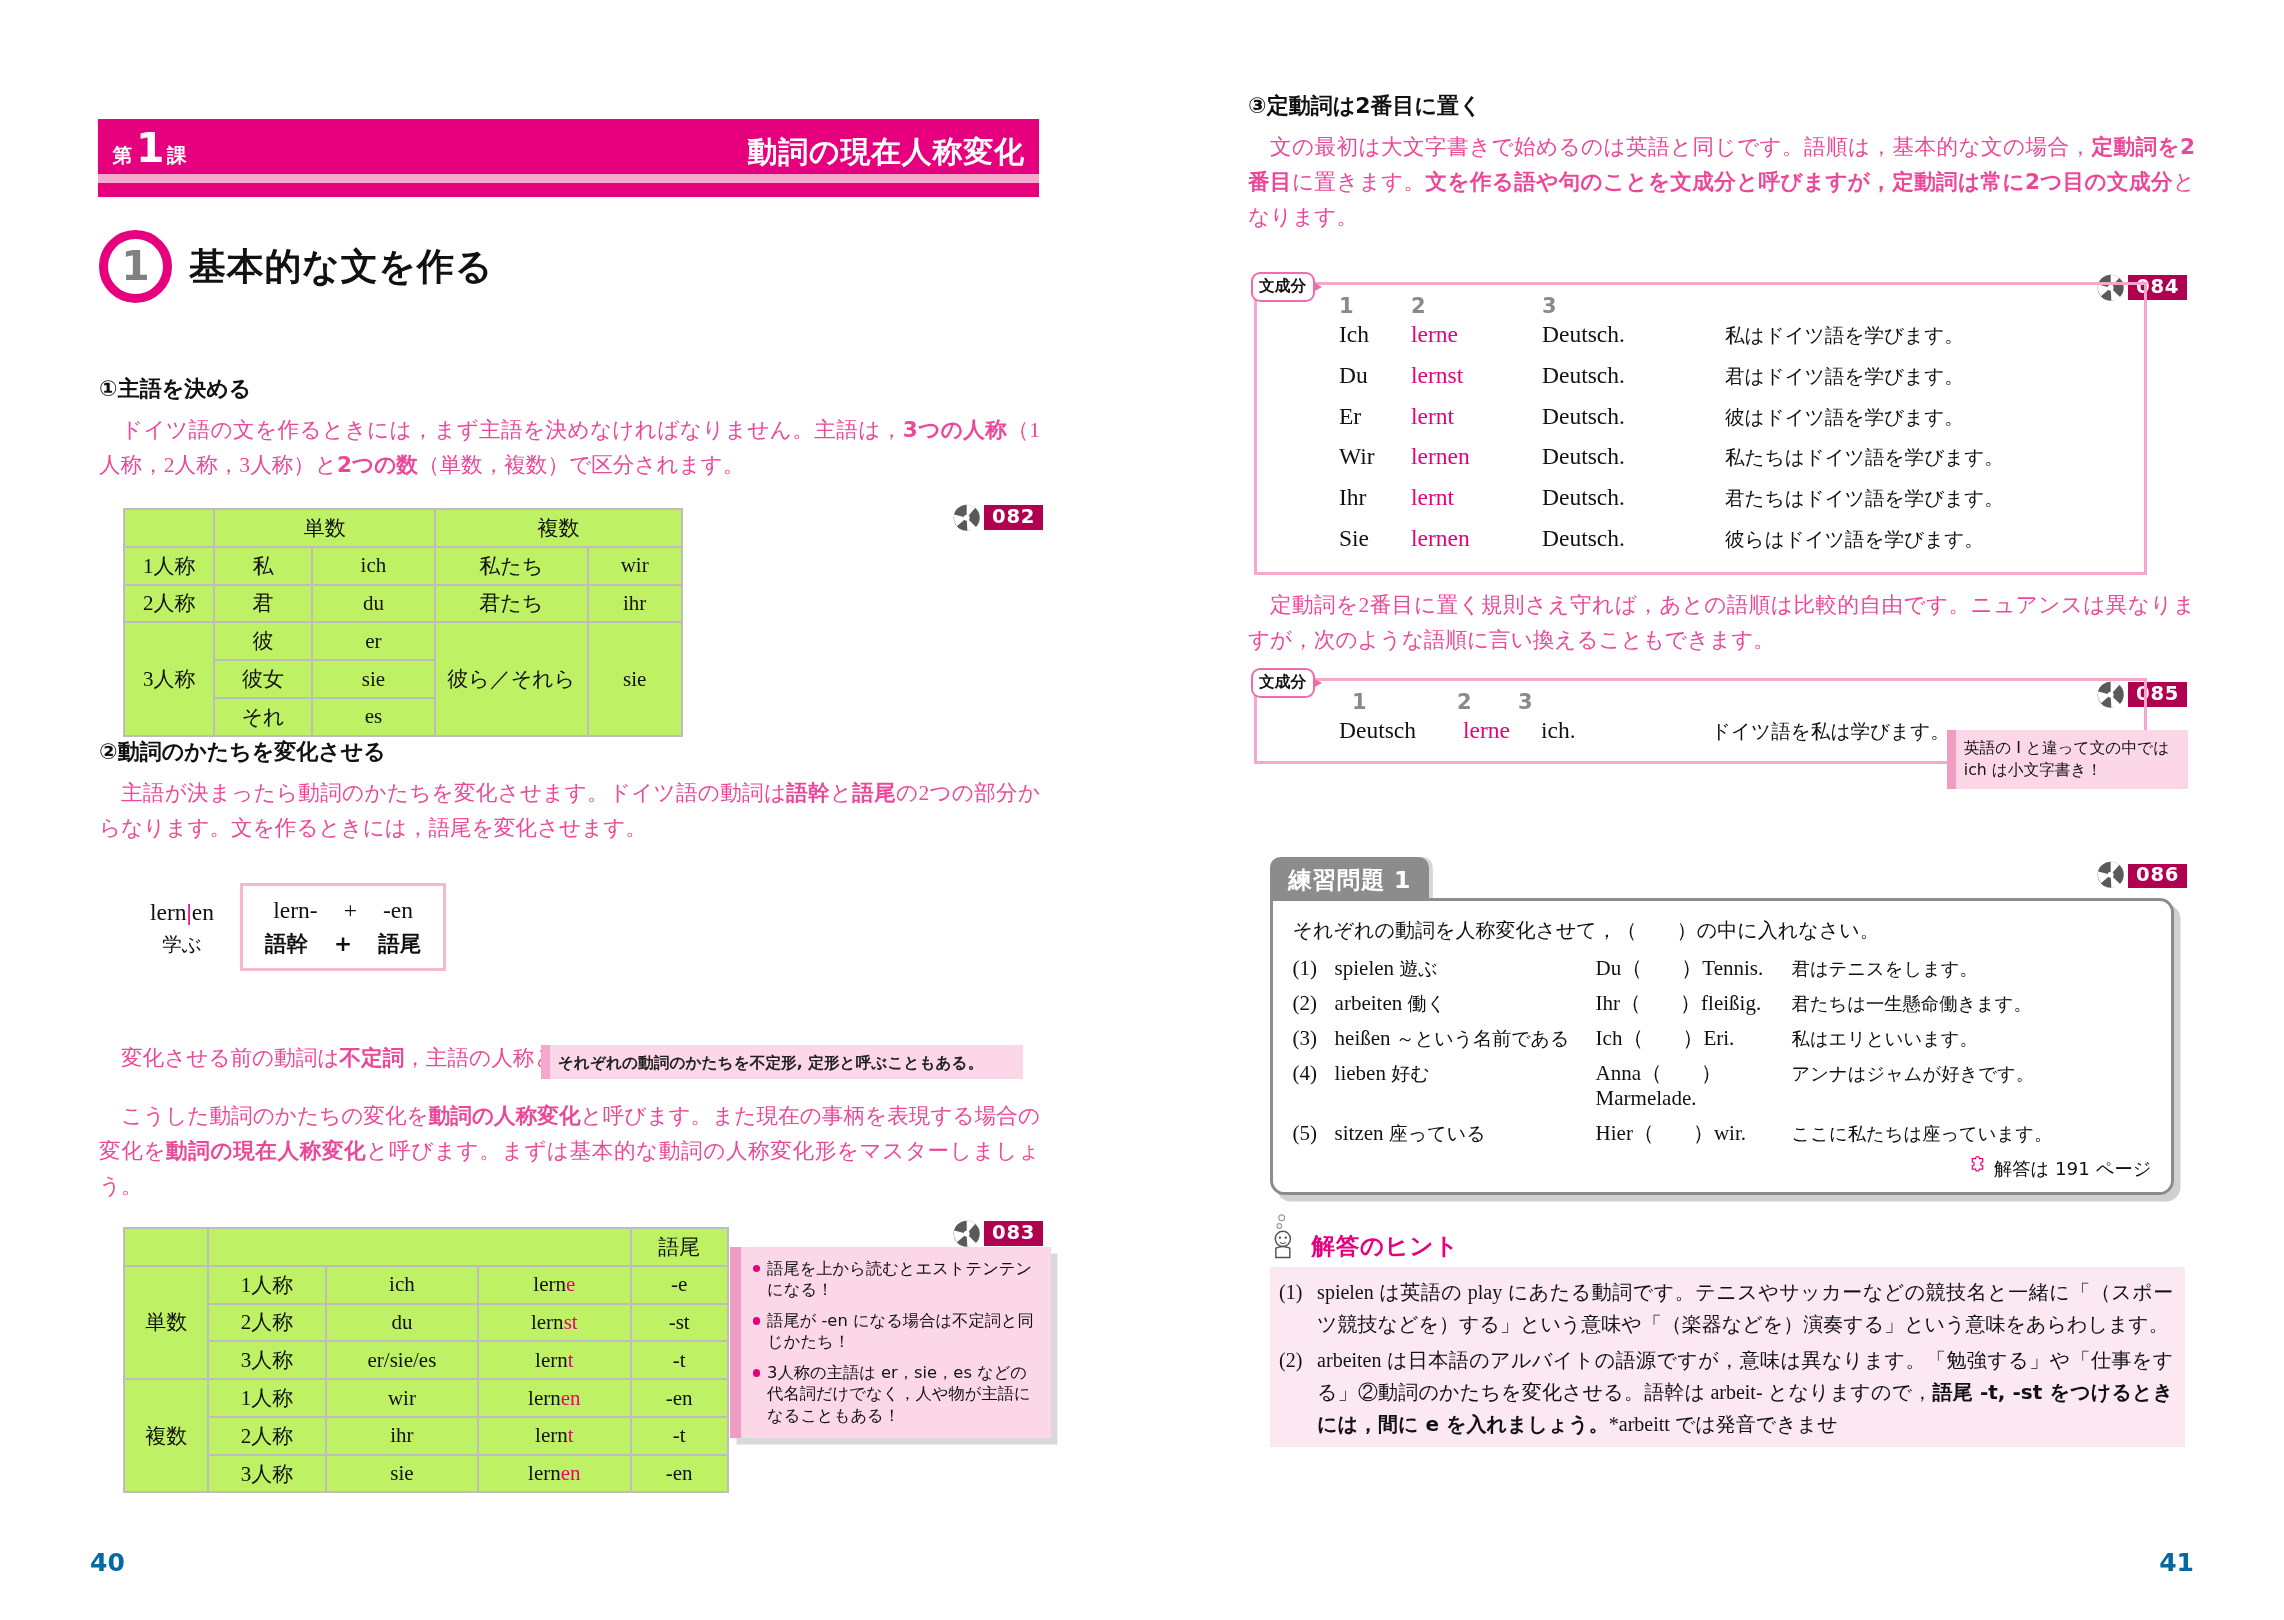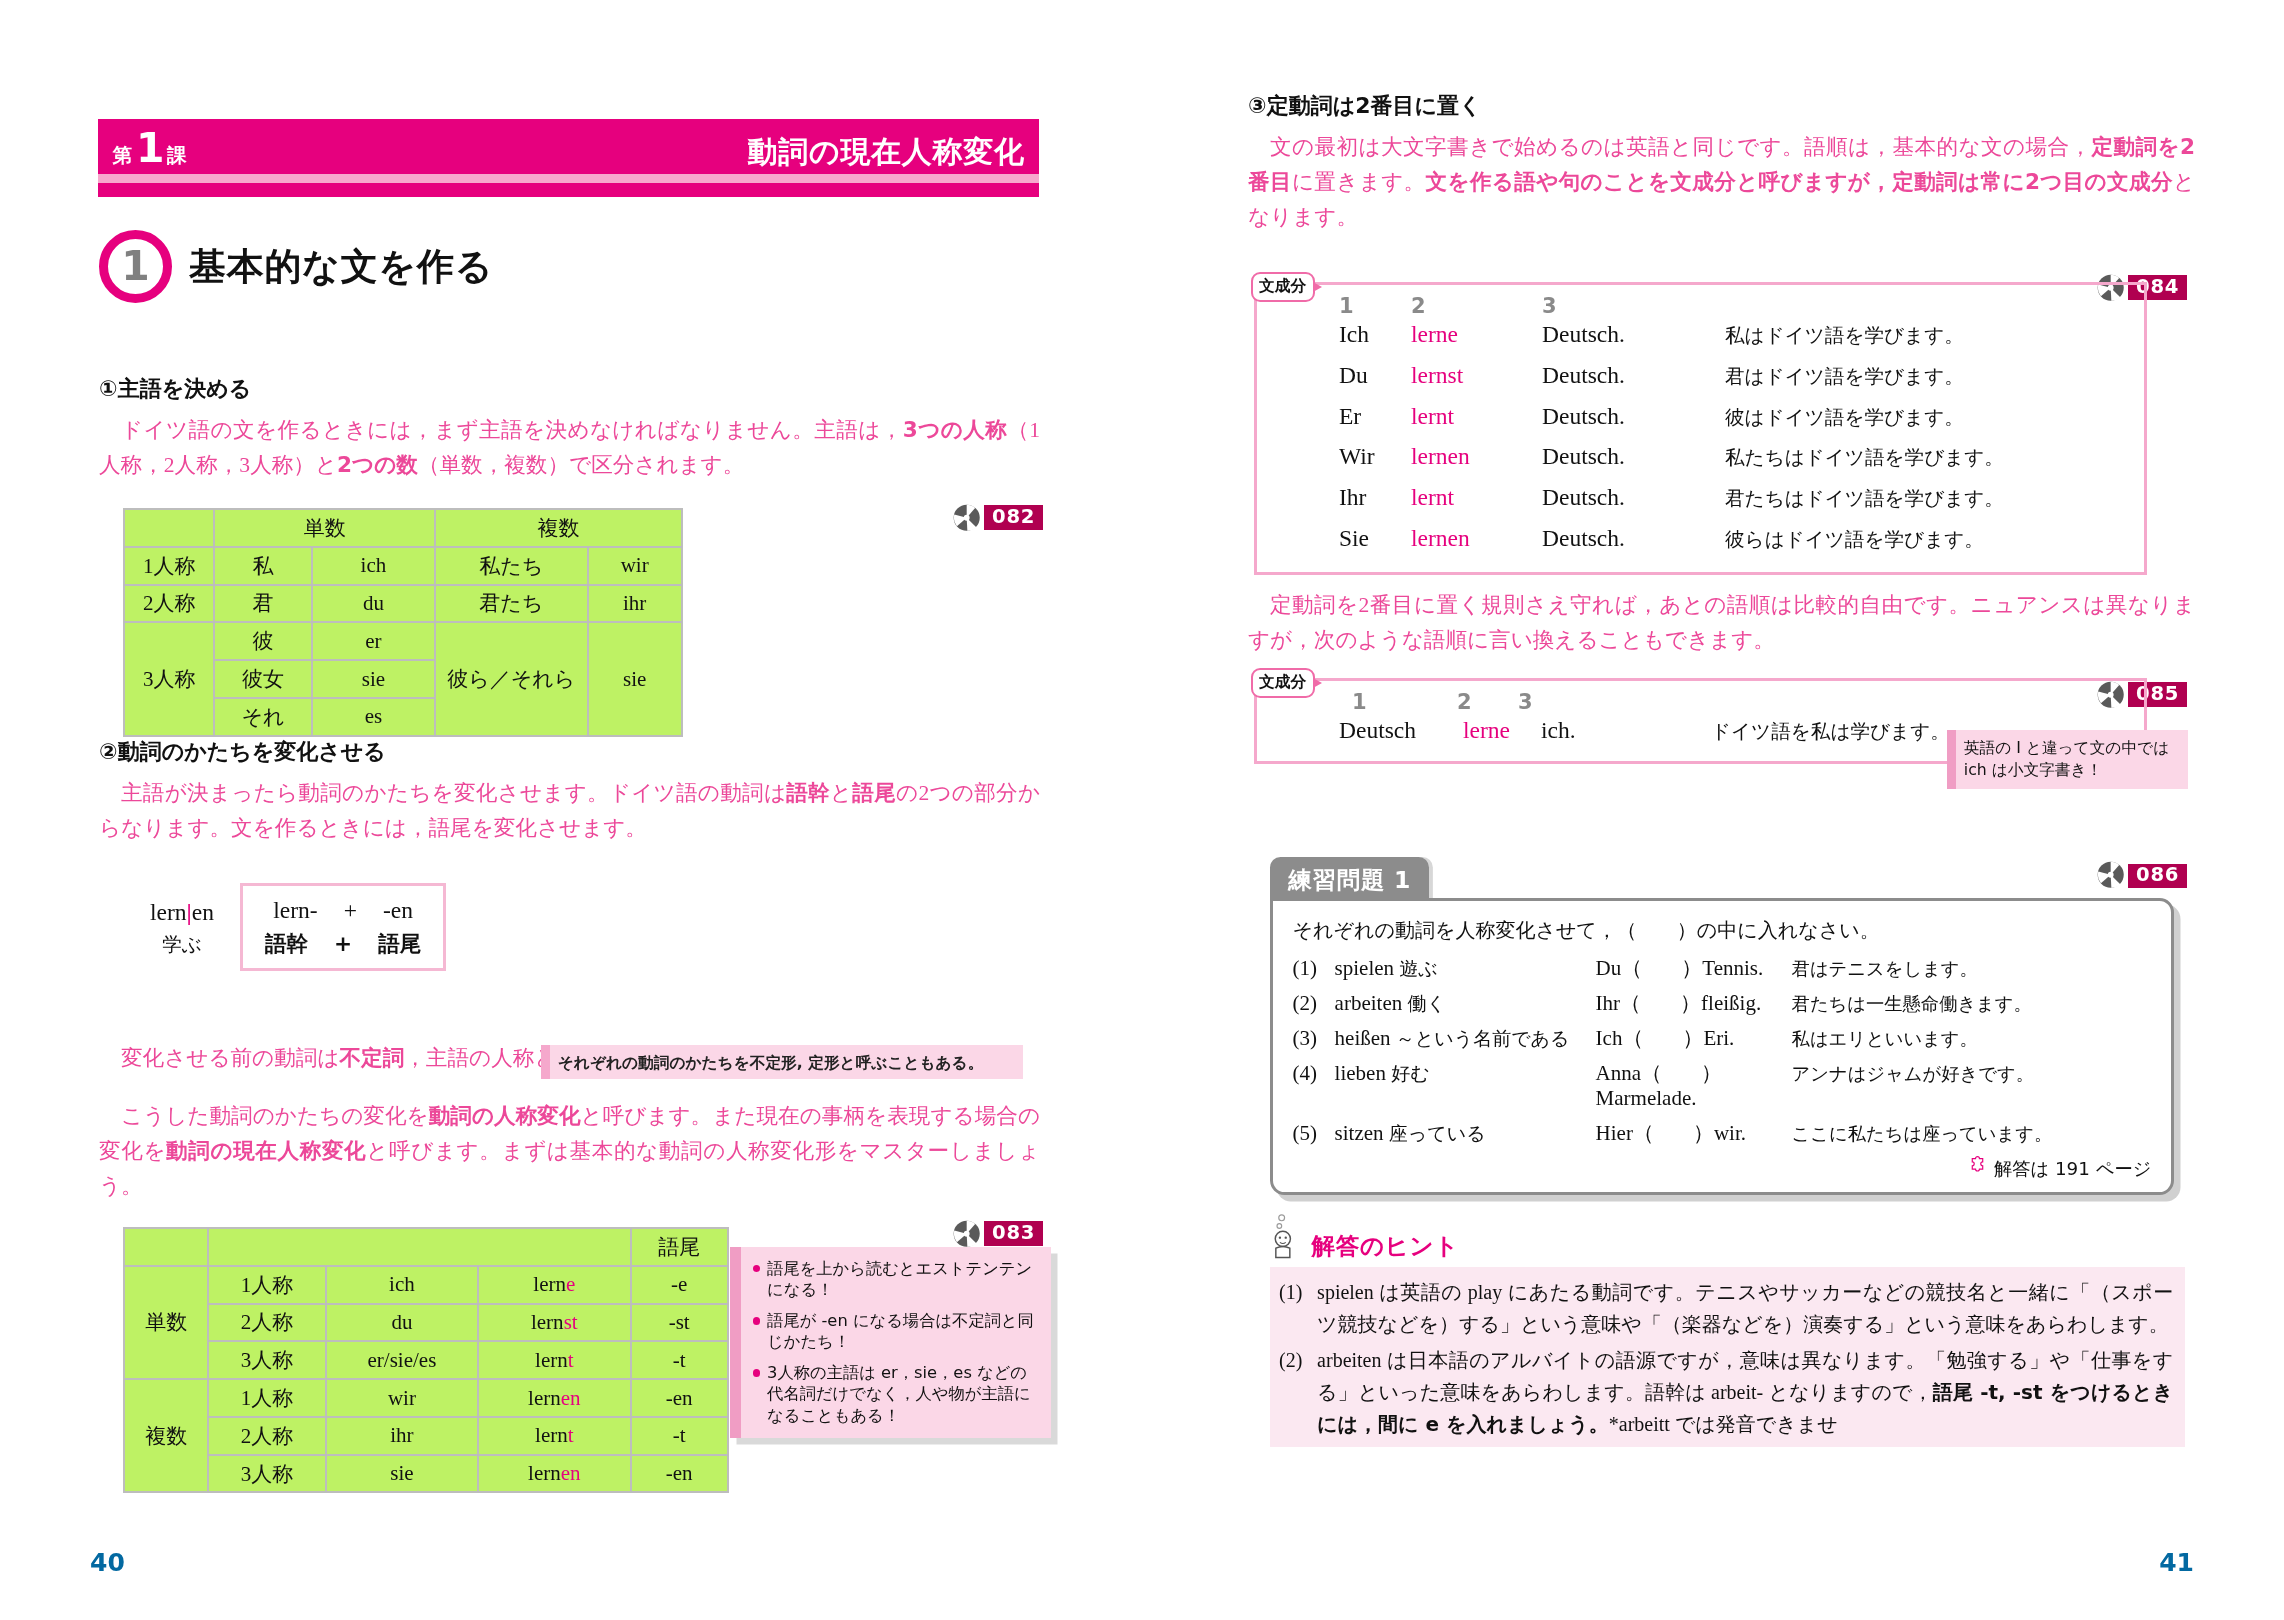--- a/index.html
+++ b/index.html
@@ -578,21 +578,21 @@
         </span>
         <span class="hint-title">解答のヒント</span>
       </div>
       <div class="hint-body">
         <div class="hint-item" style="margin-bottom:3.9px;">
           <span class="hn">(1)</span>
           <span class="ht">spielen は英語の play にあたる動詞です。テニスやサッカーなどの競技名と一緒に「（スポーツ競技などを）する」という意味や「（楽器などを）演奏する」という意味をあらわします。</span>
         </div>
         <div class="hint-item">
           <span class="hn">(2)</span>
-          <span class="ht"><span>arbeiten は日本語のアルバイトの語源ですが，意味は異なります。「勉強する」や「仕事をする」といった意味をあらわします。語幹は arbeit- となりますので，</span><span class="b">語尾 -t,  -st をつけるときには，間に e を入れましょう。</span><span>*arbeitt では発音できませ</span></span>
+          <span class="ht"><span>arbeiten は日本語のアルバイトの語源ですが，意味は異なります。「勉強する」や「仕事をする」②動詞のかたちを変化させる。語幹は arbeit- となりますので，</span><span class="b">語尾 -t,  -st をつけるときには，間に e を入れましょう。</span><span>*arbeitt では発音できませ</span></span>
         </div>
       </div>
     </div>
 
     <div class="pageno" style="right:90px;">41</div>
   </div>
 
 </div>
 
 

